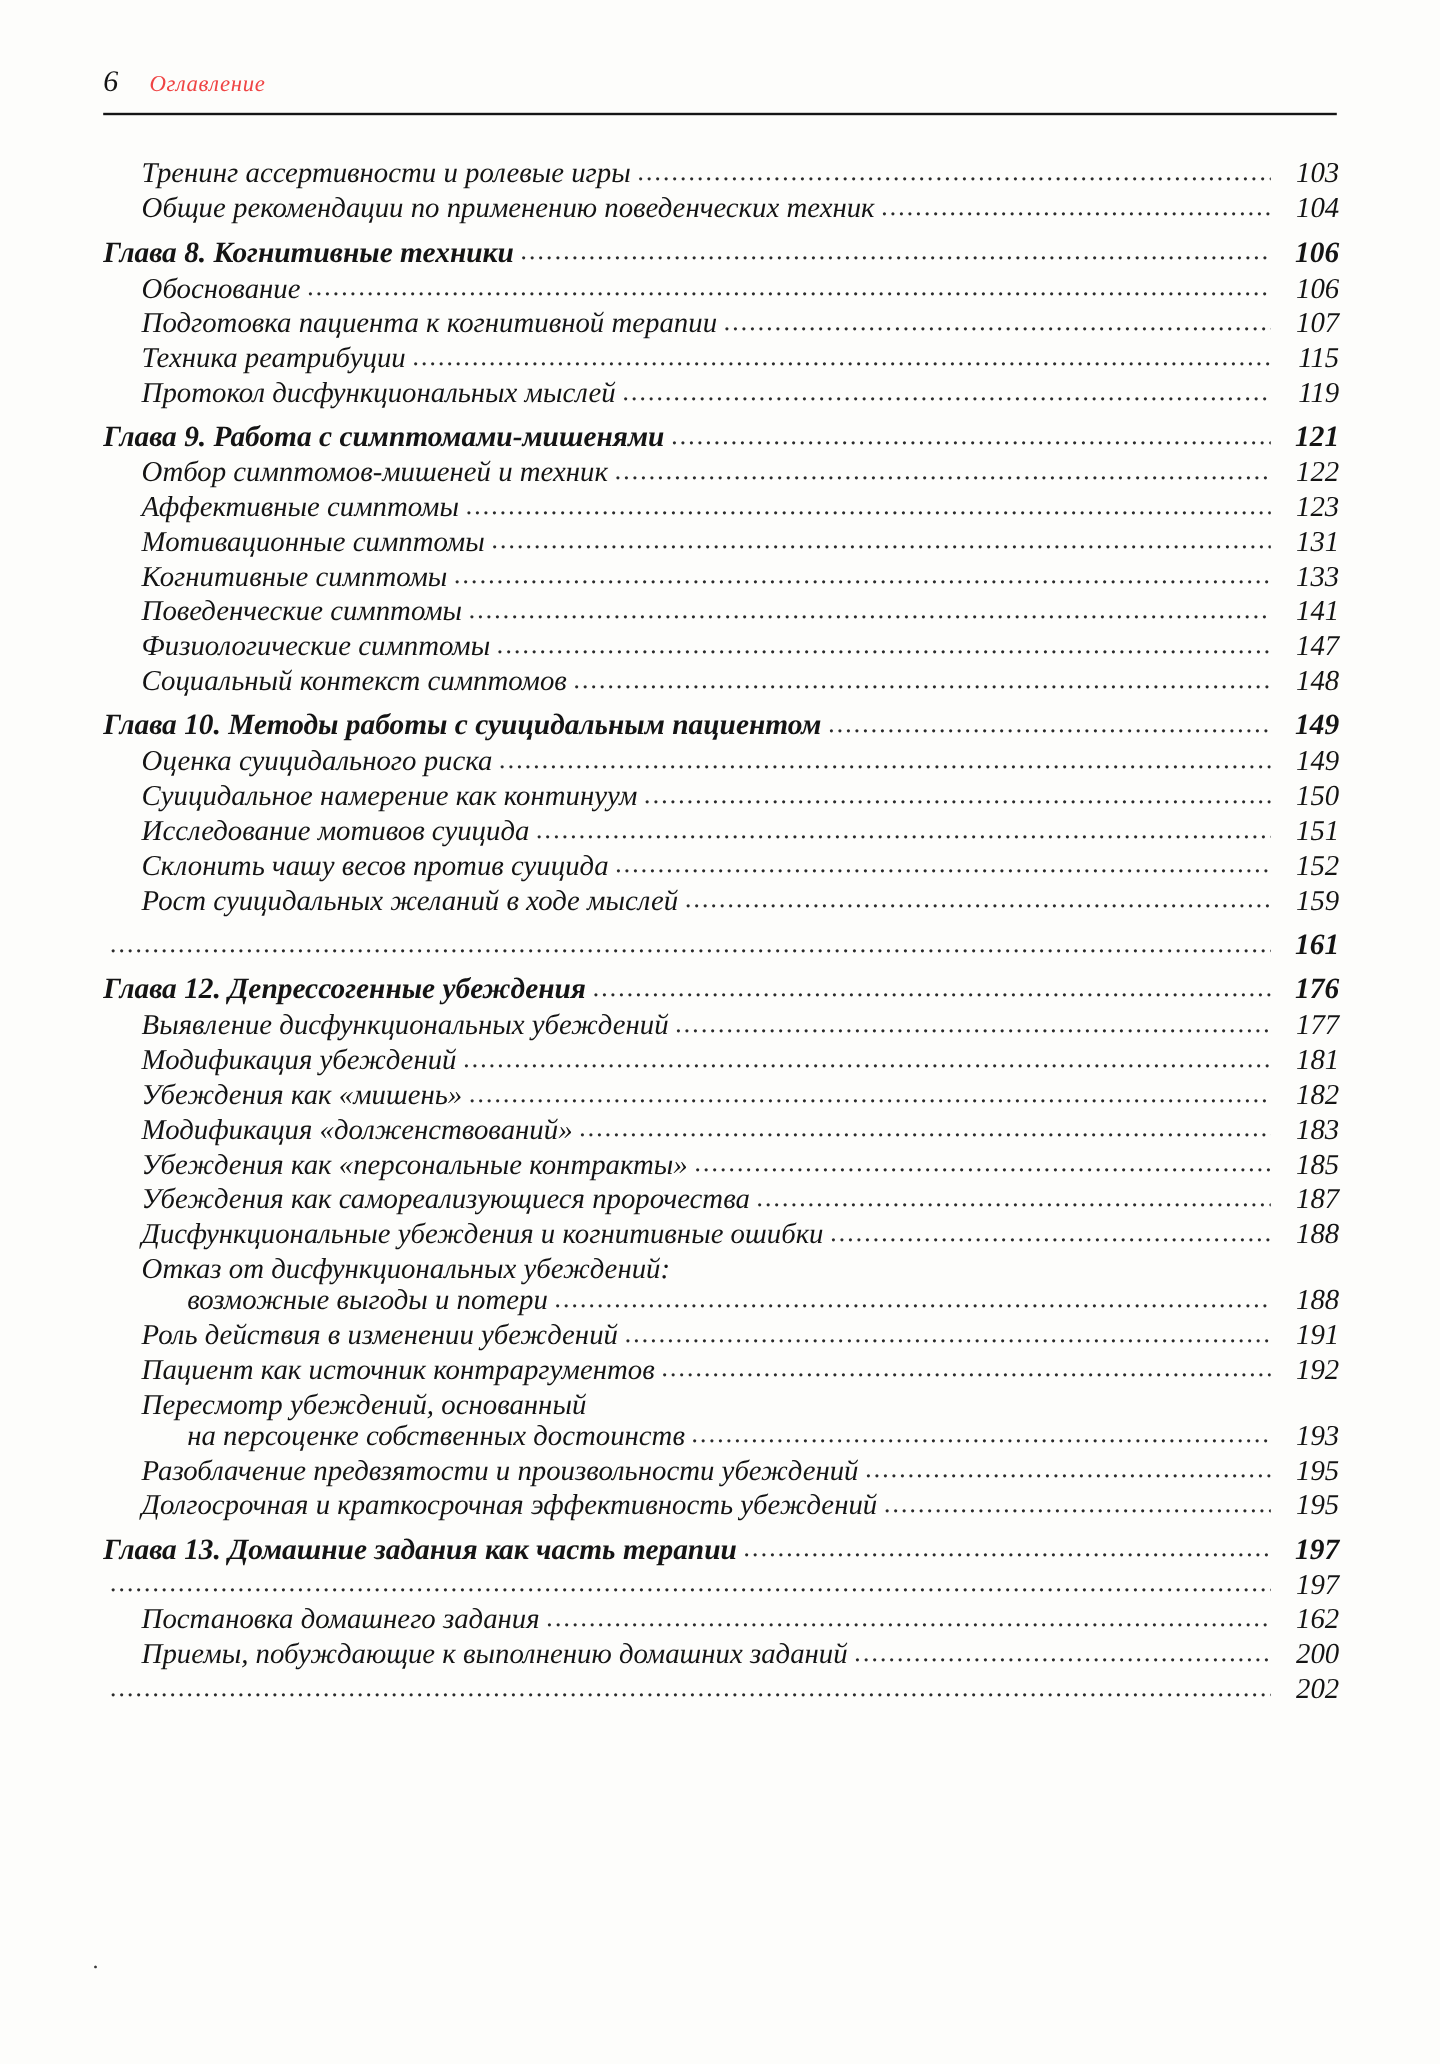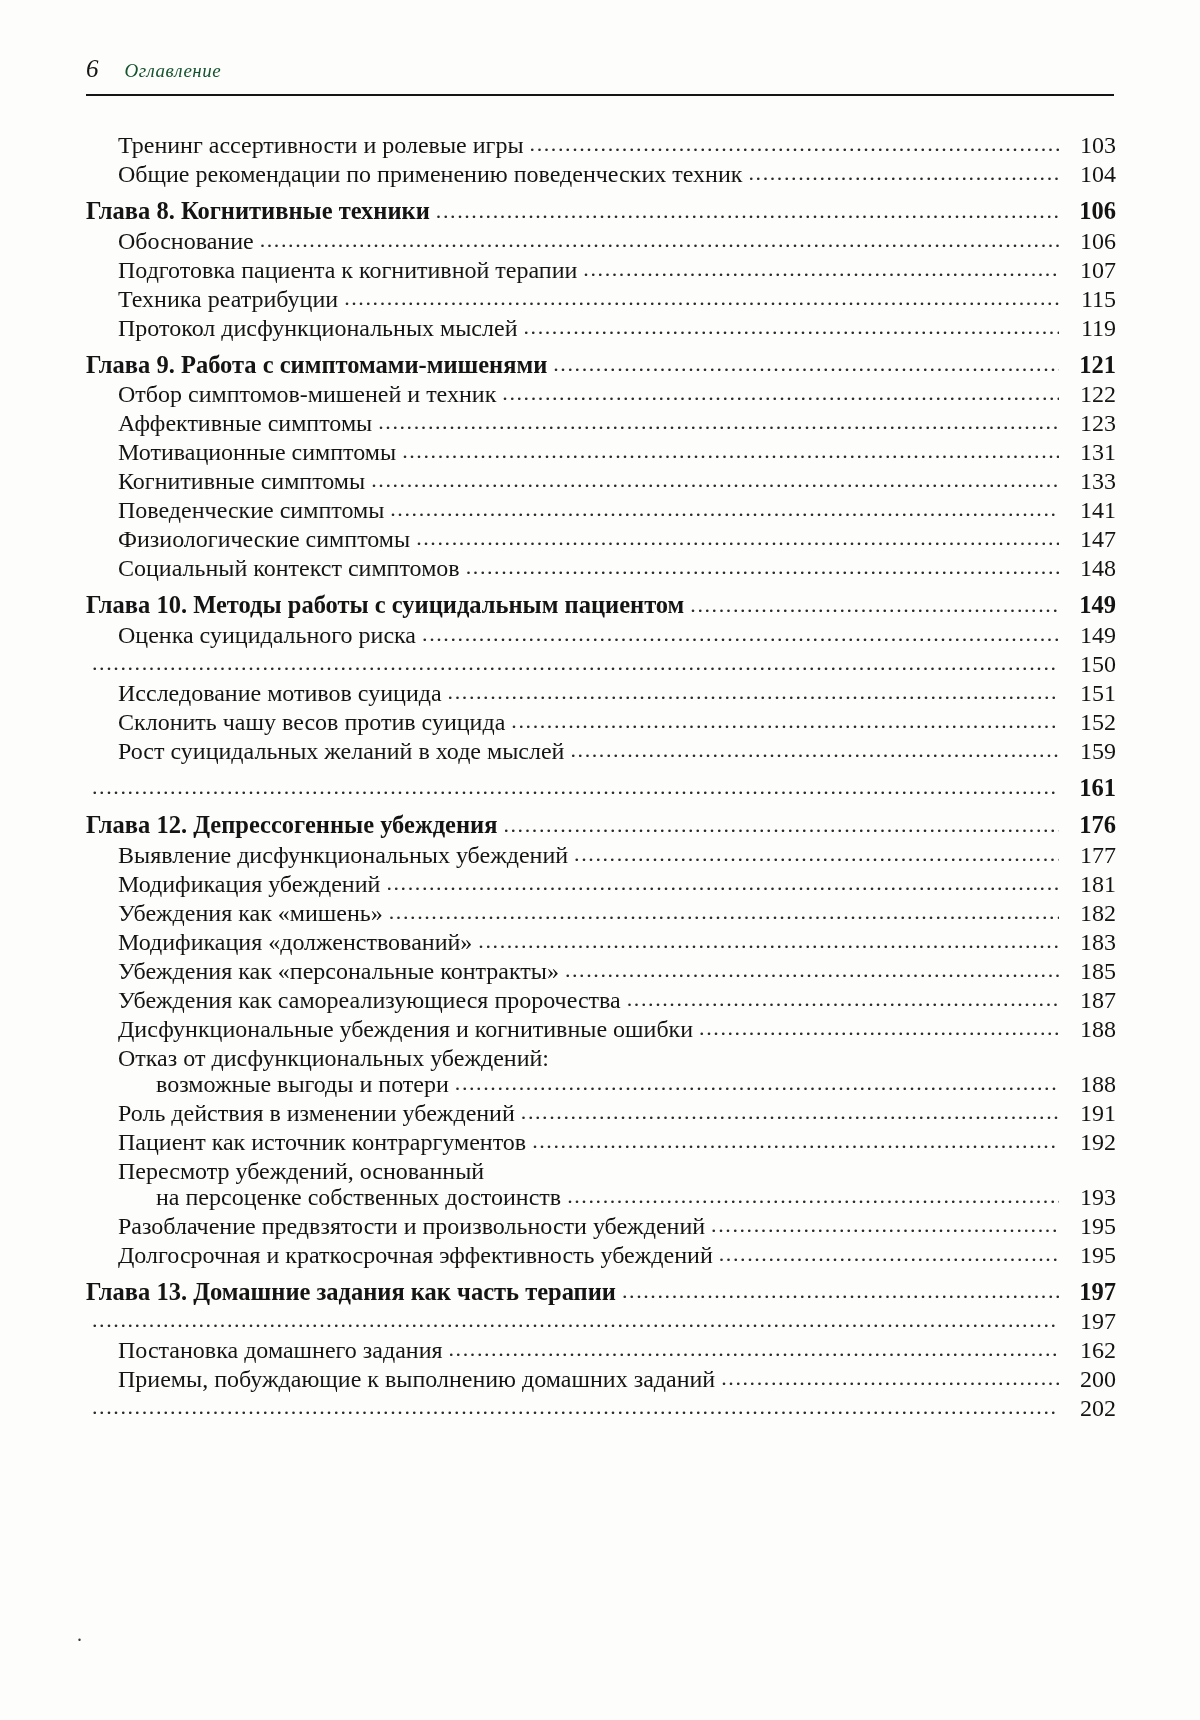--- a/index.html
+++ b/index.html
@@ -37,41 +37,42 @@
     font-style: italic;
     font-size: 25px;
     font-weight: normal;
     color: #151515;
   }
   .header .head-title {
     font-family: "Liberation Serif", serif;
     font-style: italic;
     font-size: 19px;
     letter-spacing: 0.5px;
-    color: #14532d;
+    color: #ef4444;
   }
   .header-rule {
     position: absolute;
     left: 86px;
     top: 94px;
     width: 1028px;
     height: 2px;
     background: #151515;
   }
   .toc {
     position: absolute;
     left: 86px;
     top: 128px;
     width: 1030px;
   }
   .toc-row {
     display: flex;
-    align-items: flex-end;
+    align-items: center;
     width: 100%;
     line-height: 1.0;
+    font-style: italic;
   }
   .toc-row .label {
     white-space: nowrap;
     font-size: 24px;
     color: #141414;
   }
   .toc-row .dots {
     flex: 1 1 auto;
     overflow: hidden;
     white-space: nowrap;
@@ -210,20 +211,21 @@
         <span class="label">Глава 10. Методы работы с суицидальным пациентом</span>
         <span class="dots">..............................................................................................................................................</span>
         <span class="pg">149</span>
       </div>
       <div class="toc-row lvl-sub">
         <span class="label">Оценка суицидального риска</span>
         <span class="dots">..............................................................................................................................................</span>
         <span class="pg">149</span>
       </div>
       <div class="toc-row lvl-sub">
+        <span class="label">Суицидальное намерение как континуум</span>
         <span class="dots">..............................................................................................................................................</span>
         <span class="pg">150</span>
       </div>
       <div class="toc-row lvl-sub">
         <span class="label">Исследование мотивов суицида</span>
         <span class="dots">..............................................................................................................................................</span>
         <span class="pg">151</span>
       </div>
       <div class="toc-row lvl-sub">
         <span class="label">Склонить чашу весов против суицида</span>

